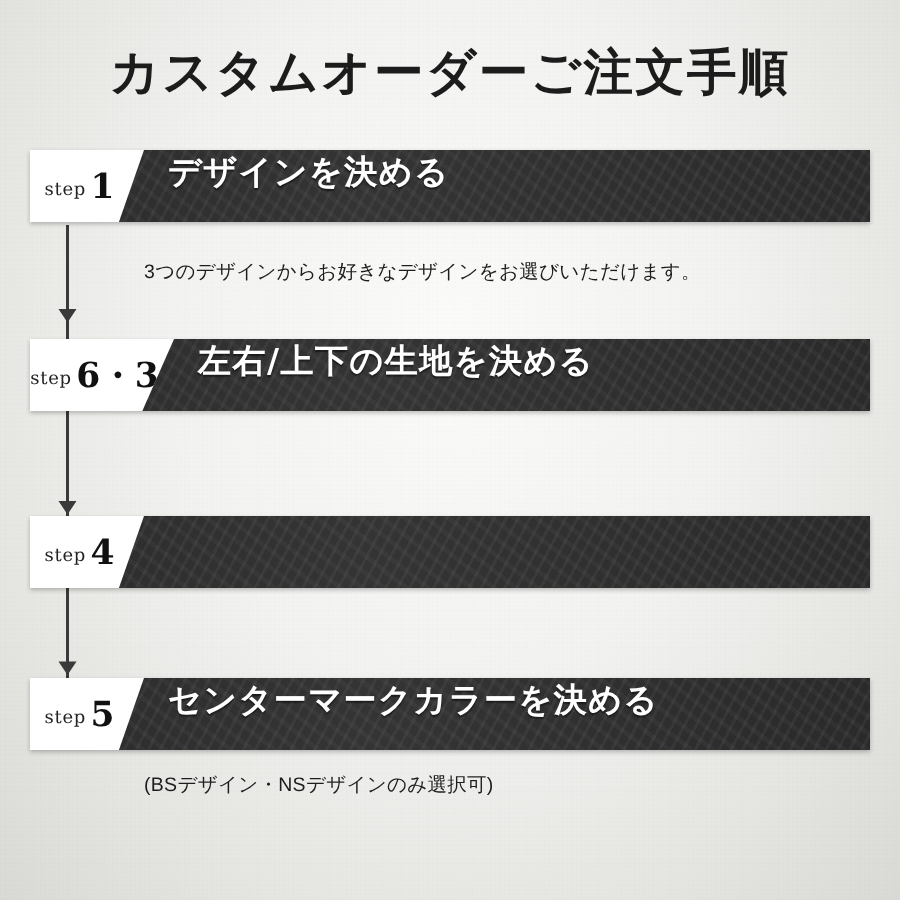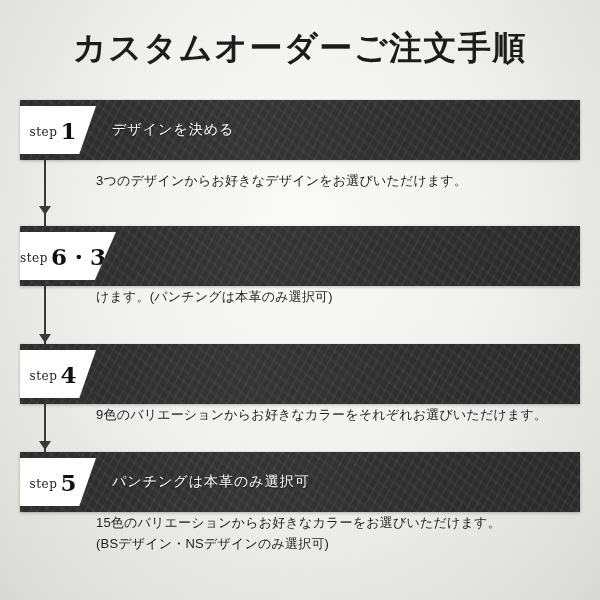--- a/index.html
+++ b/index.html
@@ -68,28 +68,28 @@
   }
   .arrow.a1 { top: 206px; }
   .arrow.a2 { top: 334px; }
   .arrow.a3 { top: 441px; }
 
   
   .step-bar {
     position: absolute;
     left: 20px;
     width: 560px;
-    height: 60px;
+    height: 48px;
     background:
       repeating-linear-gradient(118deg, rgba(255,255,255,0.045) 0px, rgba(255,255,255,0.045) 2px, rgba(0,0,0,0) 2px, rgba(0,0,0,0) 7px),
       repeating-linear-gradient(38deg, rgba(255,255,255,0.03) 0px, rgba(255,255,255,0.03) 3px, rgba(0,0,0,0) 3px, rgba(0,0,0,0) 9px),
       linear-gradient(90deg, #2c2c2c 0%, #343434 40%, #2a2a2a 100%);
     color: #fff;
     display: flex;
-    align-items: center;
+    align-items: flex-start;
     box-shadow: 0 1px 3px rgba(0,0,0,0.25);
   }
   .step-bar .label-box {
     position: relative;
     width: 76px;
     height: 48px;
     background: #ffffff;
     color: #111;
     display: flex;
     align-items: center;
@@ -110,22 +110,22 @@
   .step-bar .label-box .num {
     font-family: "DejaVu Serif", "Liberation Serif", serif;
     font-size: 23px;
     font-weight: 700;
     color: #111;
     line-height: 1;
   }
   .step-bar .label-box.wide { width: 96px; }
   .step-bar .headline {
     font-family: "DejaVu Serif", "Liberation Serif", serif;
-    font-size: 14px;
-    font-weight: 400;
+    font-size: 22px;
+    font-weight: 700;
     letter-spacing: 1px;
     margin-left: 16px;
     white-space: nowrap;
     text-shadow: 0 1px 1px rgba(0,0,0,.5);
   }
 
   .sb1 { top: 100px; }
   .sb2 { top: 226px; }
   .sb3 { top: 344px; }
   .sb4 { top: 452px; }
@@ -167,39 +167,35 @@
   </div>
   <div class="desc d1">
     <div>3つのデザインからお好きなデザインをお選びいただけます。</div>
   </div>
 
   <div class="step-bar sb2">
     <div class="label-box wide">
       <span class="kw">step</span>
       <span class="num">6・3</span>
     </div>
+    <div class="headline">左右/上下の生地を決める</div>
   </div>
   <div class="desc d2">
-    <div>けます。(パンチングは本革のみ選択可)</div>
   </div>
 
   <div class="step-bar sb3">
     <div class="label-box">
       <span class="kw">step</span>
       <span class="num">4</span>
     </div>
   </div>
-  <div class="desc d3">
-    <div>9色のバリエーションからお好きなカラーをそれぞれお選びいただけます。</div>
-  </div>
 
   <div class="step-bar sb4">
     <div class="label-box">
       <span class="kw">step</span>
       <span class="num">5</span>
     </div>
-    <div class="headline">パンチングは本革のみ選択可</div>
+    <div class="headline">センターマークカラーを決める</div>
   </div>
   <div class="desc d4">
-    <div>15色のバリエーションからお好きなカラーをお選びいただけます。</div>
     <div>(BSデザイン・NSデザインのみ選択可)</div>
   </div>
 </div>
 
 </body></html>

